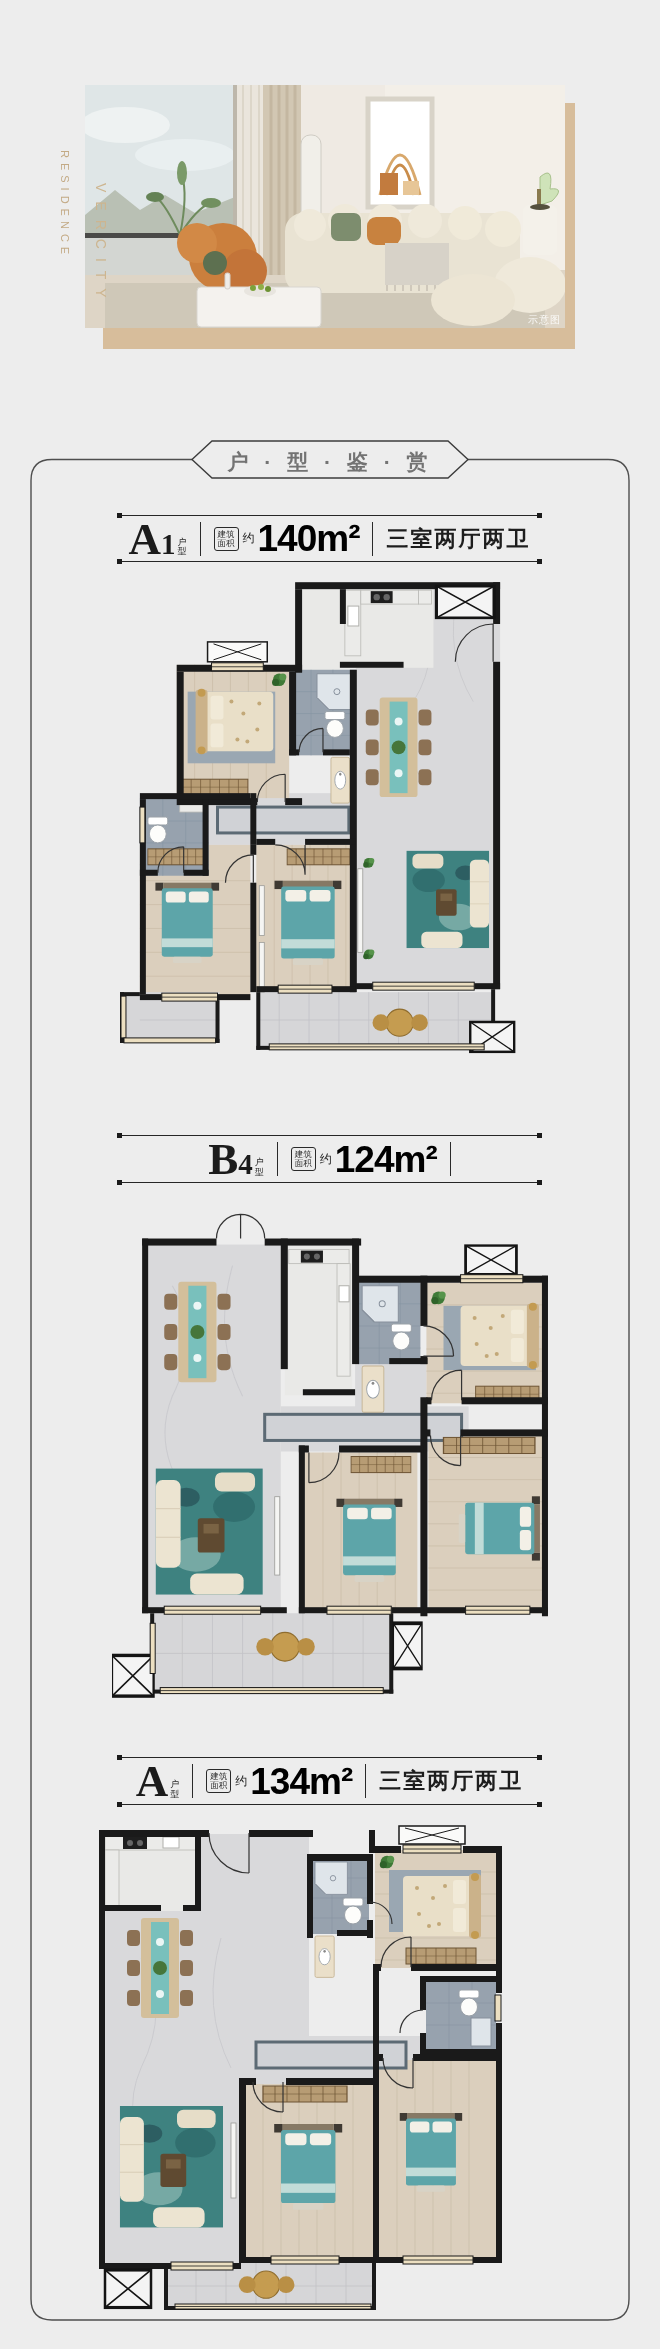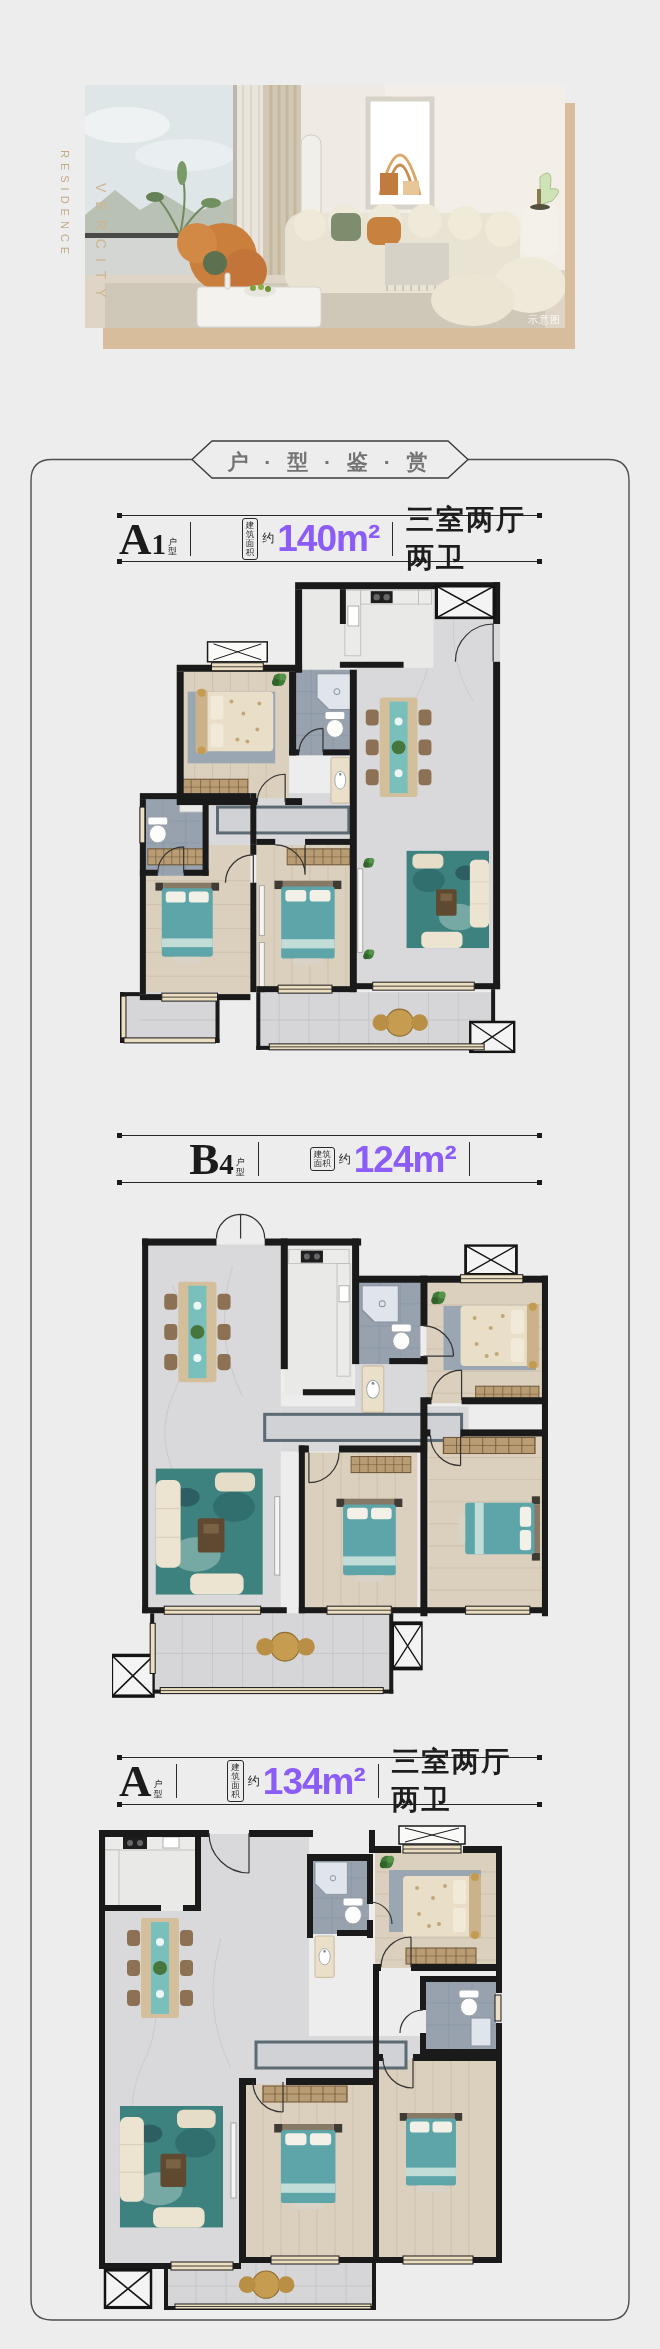--- a/index.html
+++ b/index.html
@@ -21,27 +21,27 @@
         border-top:1px solid #262626;border-bottom:1px solid #262626;}
   .sq{position:absolute;width:5px;height:5px;background:#1b1b1b;}
   .sq.tl{left:-2px;top:-3px}.sq.tr{right:-2px;top:-3px}.sq.bl{left:-2px;bottom:-3px}.sq.br{right:-2px;bottom:-3px}
   .trow{display:flex;align-items:center;justify-content:center;height:100%;gap:13px;}
   .model{display:inline-flex;align-items:flex-end;}
   .ml{font-family:"Liberation Serif",serif;font-weight:700;font-size:45px;line-height:36px;color:#1b1b1b;}
   .mn{font-family:"Liberation Serif",serif;font-weight:700;font-size:29px;line-height:26px;color:#1b1b1b;}
   .hx{display:inline-flex;flex-direction:column;font-size:9px;line-height:9.5px;color:#2a2a2a;margin-left:2px;font-style:normal;}
   .hx i{font-style:normal;}
   .vdiv{width:1px;height:34px;background:#2a2a2a;}
-  .areag{display:inline-flex;align-items:center;margin-left:38px;}
+  .areag{display:inline-flex;align-items:center;}
   .abox{display:inline-flex;flex-direction:column;border:1px solid #2a2a2a;border-radius:3px;
         padding:2px 3px;font-size:8.5px;line-height:9px;color:#2a2a2a;}
   .abox i{font-style:normal;}
   .approx{font-size:12px;margin:0 3px 0 4px;color:#222;}
-  .aval{font-size:37px;font-weight:700;letter-spacing:-1px;color:#8b5cf6;line-height:1;}
-  .rooms{font-size:28px;color:#1d1d1d;letter-spacing:2px;font-weight:700;}
+  .aval{font-size:37px;font-weight:700;letter-spacing:-1px;color:#000000;line-height:1;}
+  .rooms{font-size:22px;color:#1d1d1d;letter-spacing:2px;font-weight:700;}
   
   .plan{position:absolute;}
   .fmarble{fill:#d9d9db}.fwood{fill:#dbcfbd}.ftile{fill:#97a2ae}.fkitchen{fill:#e9e9e7}.fbalc{fill:#d6d6d8}
   .wl{fill:#1a1a1a}
   .wf{fill:#ecdfc1;stroke:#1a1a1a;stroke-width:1}
   .wm{stroke:#1a1a1a;stroke-width:.8}
   .dr{fill:none;stroke:#333;stroke-width:1.2}
   .run{fill:#d0d2d6;stroke:#5c6a74;stroke-width:3}
   .tv{fill:#f5f5f3;stroke:#9b9b98;stroke-width:.8}
   .ctr{fill:#ebebe9;stroke:#b9b9b5;stroke-width:.8}

